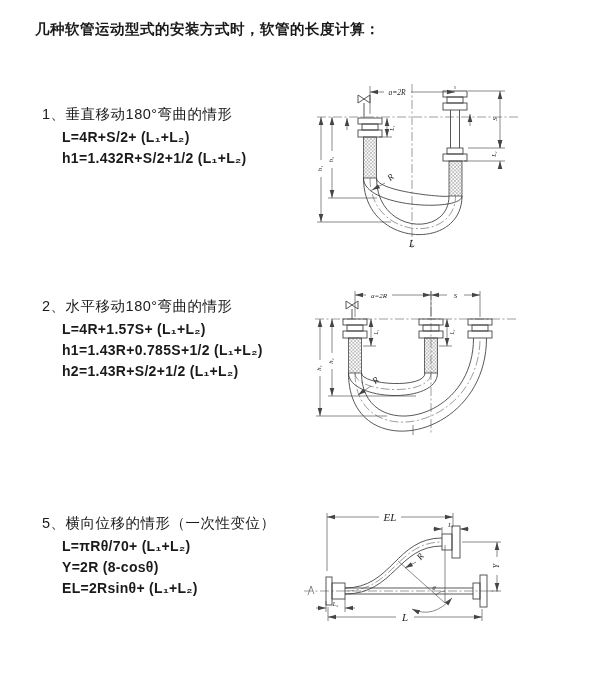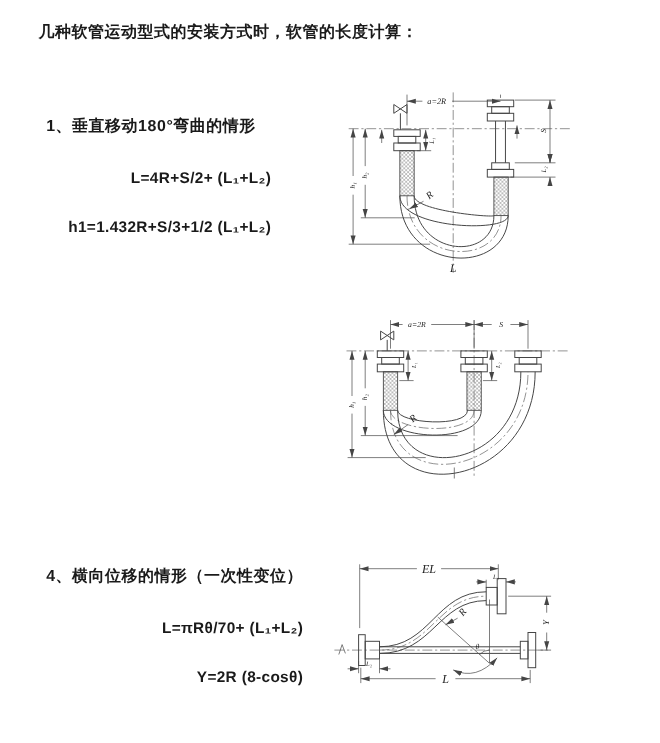--- a/index.html
+++ b/index.html
@@ -1,46 +1,53 @@
 <!DOCTYPE html>
 <html><head>
 <meta charset="utf-8">
 <style>
   html,body{margin:0;padding:0;background:#fff;}
   .page{position:relative;width:600px;height:675px;background:#ffffff;overflow:hidden;
         font-family:"Liberation Sans","DejaVu Sans",sans-serif;color:#1a1a1a;}
   .title{position:absolute;left:35px;top:20px;font-size:14.5px;font-weight:700;letter-spacing:0.5px;}
   .sec{position:absolute;left:42px;}
-  .sec .h{font-size:14.5px;font-weight:700;letter-spacing:0.5px;}
-  .sec .f{margin:29px 0 0 20px;font-size:14px;font-weight:600;letter-spacing:0.3px;text-align:right;}
+  .sec .h{font-size:14.5px;font-weight:400;letter-spacing:0.5px;}
+  .sec .f{margin:5px 0 0 20px;font-size:14px;font-weight:600;letter-spacing:0.3px;}
   svg.diag{position:absolute;overflow:visible;}
   .ln{fill:none;stroke:#454545;stroke-width:0.9;}
   .dim{fill:none;stroke:#4a4a4a;stroke-width:0.65;}
   .cl{fill:none;stroke:#5a5a5a;stroke-width:0.6;stroke-dasharray:9 2.5 2 2.5;}
   .braid{stroke:#454545;stroke-width:0.8;}
   text.dl{fill:#222;font-family:"Liberation Serif","DejaVu Serif",serif;font-style:italic;}
 </style>
 </head>
 <body>
 
 <div class="page">
 
   <div class="title">几种软管运动型式的安装方式时，软管的长度计算：</div>
 
   <div class="sec" style="top:105px">
     <div class="h">1、垂直移动180°弯曲的情形</div>
     <div class="f">L=4R+S/2+ (L₁+L₂)</div>
-    <div class="f">h1=1.432R+S/3+1/2 (L₁+L₂)</div>
+    <div class="f">h1=1.432R+S/2+1/2 (L₁+L₂)</div>
   </div>
 
+  <div class="sec" style="top:297px">
+    <div class="h">2、水平移动180°弯曲的情形</div>
+    <div class="f">L=4R+1.57S+ (L₁+L₂)</div>
+    <div class="f">h1=1.43R+0.785S+1/2 (L₁+L₂)</div>
+    <div class="f">h2=1.43R+S/2+1/2 (L₁+L₂)</div>
+  </div>
 
   <div class="sec" style="top:514px">
-    <div class="h">4、横向位移的情形（一次性变位）</div>
+    <div class="h">5、横向位移的情形（一次性变位）</div>
     <div class="f">L=πRθ/70+ (L₁+L₂)</div>
     <div class="f">Y=2R (8-cosθ)</div>
+    <div class="f">EL=2Rsinθ+ (L₁+L₂)</div>
   </div>
 
   <svg class="diag" style="left:315px;top:76px" width="235" height="178" viewBox="0 0 235 178">
     <defs>
       <marker id="m1" markerUnits="userSpaceOnUse" markerWidth="9" markerHeight="6" refX="8" refY="3" orient="auto-start-reverse">
         <path d="M0,0.7 L8,3 L0,5.3 Z" fill="#454545"></path>
       </marker>
       <pattern id="hp1" width="3.5" height="3.5" patternUnits="userSpaceOnUse">
         <path d="M0,3.5 L3.5,0 M0,0 L3.5,3.5" stroke="#8a8a8a" stroke-width="0.5"></path>
       </pattern>

